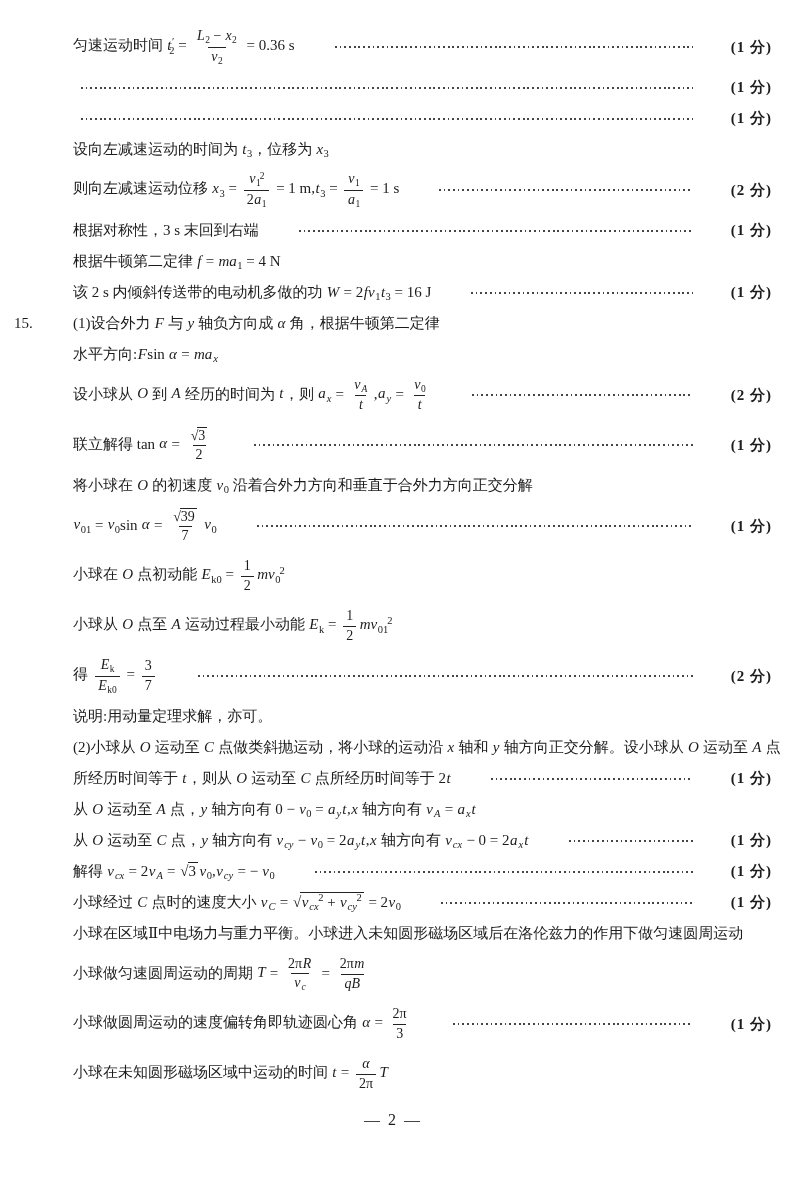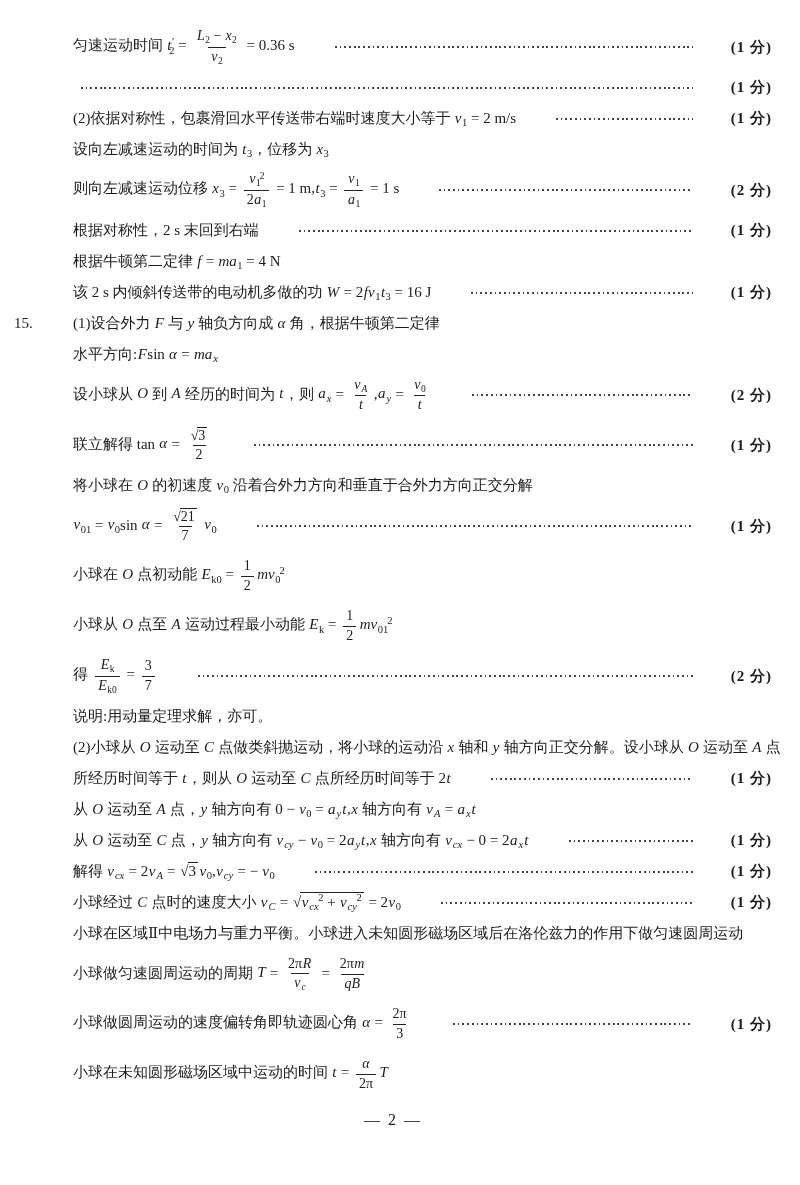--- a/index.html
+++ b/index.html
@@ -74,21 +74,20 @@
         <span class="leader"></span>
         <span class="score">(1 分)</span>
       </div>
       <div class="line">
         <span class="gutter"></span>
         <span class="leader"></span>
         <span class="score">(1 分)</span>
       </div>
       <div class="line">
         <span class="gutter"></span>
-        <span class="content">(2)依据对称性，包裹滑回水平传送带右端时速度大小等于 <span class="m">v</span><span class="sub">1</span> = 2 m/s </span>
         <span class="leader"></span>
         <span class="score">(1 分)</span>
       </div>
       <div class="line">
         <span class="gutter"></span>
         <span class="content">设向左减速运动的时间为 <span class="m">t</span><span class="sub">3</span>，位移为 <span class="m">x</span><span class="sub">3</span></span>
       </div>
       <div class="line tall">
         <span class="gutter"></span>
         <span class="content">则向左减速运动位移 <span class="m">x</span><span class="sub">3</span> = <span class="frac">
@@ -96,21 +95,21 @@
             <span class="fd">2<span class="m">a</span><span class="sub">1</span></span>
           </span> = 1 m,<span class="m">t</span><span class="sub">3</span> = <span class="frac">
             <span class="fn"><span class="m">v</span><span class="sub">1</span></span>
             <span class="fd"><span class="m">a</span><span class="sub">1</span></span>
           </span> = 1 s </span>
         <span class="leader"></span>
         <span class="score">(2 分)</span>
       </div>
       <div class="line">
         <span class="gutter"></span>
-        <span class="content">根据对称性，2 s 末回到右端</span>
+        <span class="content">根据对称性，3 s 末回到右端</span>
         <span class="leader"></span>
         <span class="score">(1 分)</span>
       </div>
       <div class="line">
         <span class="gutter"></span>
         <span class="content">根据牛顿第二定律 <span class="m">f</span> = <span class="m">ma</span><span class="sub">1</span> = 4 N</span>
       </div>
       <div class="line">
         <span class="gutter"></span>
         <span class="content">该 2 s 内倾斜传送带的电动机多做的功 <span class="m">W</span> = 2<span class="m">fv</span><span class="sub">1</span><span class="m">t</span><span class="sub">3</span> = 16 J </span>
@@ -146,21 +145,21 @@
         <span class="leader"></span>
         <span class="score">(1 分)</span>
       </div>
       <div class="line">
         <span class="gutter"></span>
         <span class="content">将小球在 <span class="m">O</span> 的初速度 <span class="m">v</span><span class="sub">0</span> 沿着合外力方向和垂直于合外力方向正交分解</span>
       </div>
       <div class="line tall">
         <span class="gutter"></span>
         <span class="content"><span class="m">v</span><span class="sub">01</span> = <span class="m">v</span><span class="sub">0</span>sin <span class="m">α</span> = <span class="frac">
-            <span class="fn"><span class="sqrt"><span class="rad">√</span><span class="bdy">21</span></span></span>
+            <span class="fn"><span class="sqrt"><span class="rad">√</span><span class="bdy">39</span></span></span>
             <span class="fd">7</span>
           </span><span class="m">v</span><span class="sub">0</span> </span>
         <span class="leader"></span>
         <span class="score">(1 分)</span>
       </div>
       <div class="line tall">
         <span class="gutter"></span>
         <span class="content">小球在 <span class="m">O</span> 点初动能 <span class="m">E</span><span class="sub">k0</span> = <span class="frac">
             <span class="fn">1</span>
             <span class="fd">2</span>

